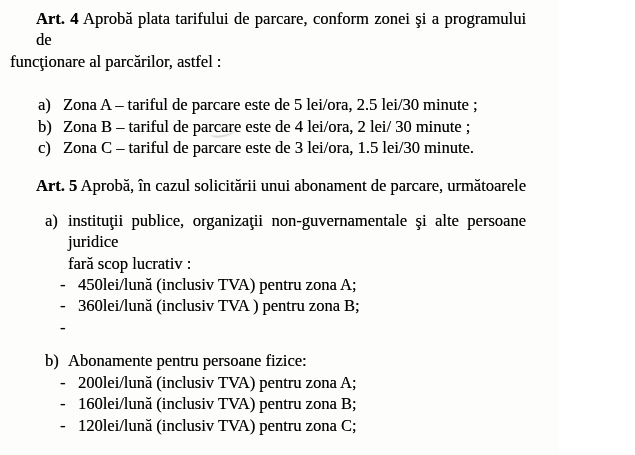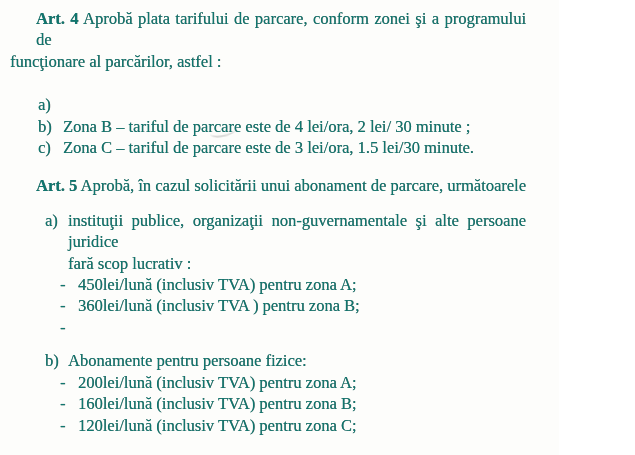--- a/index.html
+++ b/index.html
@@ -6,21 +6,21 @@
     margin: 0;
     padding: 0;
     background: #ffffff;
   }
   .page {
     position: relative;
     width: 559px;
     height: 455px;
     box-sizing: border-box;
     background: #fdfdfb;
-    color: #0f766e;
+    color: #000000;
     font-family: "Liberation Serif", "DejaVu Serif", serif;
     font-size: 16.5px;
     line-height: 21.4px;
     padding: 8px 33px 0 10px;
     overflow: hidden;
     text-shadow: 0.2px 0.2px 0.45px rgba(25,25,25,0.6);
   }
   .line { white-space: nowrap; }
   .justify {
     text-align: justify;
@@ -69,20 +69,21 @@
   <div class="scan-smudge"></div>
 
   <div>
     <div class="justify indent"><b class="art-label">Art. 4</b> <span>Aprobă plata tarifului de parcare, conform zonei şi a programului de</span></div>
     <div class="line">funcţionare al parcărilor, astfel :</div>
   </div>
 
   <div class="zona-list">
     <div class="zona-row">
       <span class="marker">a)</span>
+      <span class="line">Zona A – tariful de parcare este de 5 lei/ora, 2.5 lei/30 minute ;</span>
     </div>
     <div class="zona-row">
       <span class="marker">b)</span>
       <span class="line">Zona B – tariful de parcare este de 4 lei/ora, 2 lei/ 30 minute ;</span>
     </div>
     <div class="zona-row">
       <span class="marker">c)</span>
       <span class="line">Zona C – tariful de parcare este de 3 lei/ora, 1.5 lei/30 minute.</span>
     </div>
   </div>

